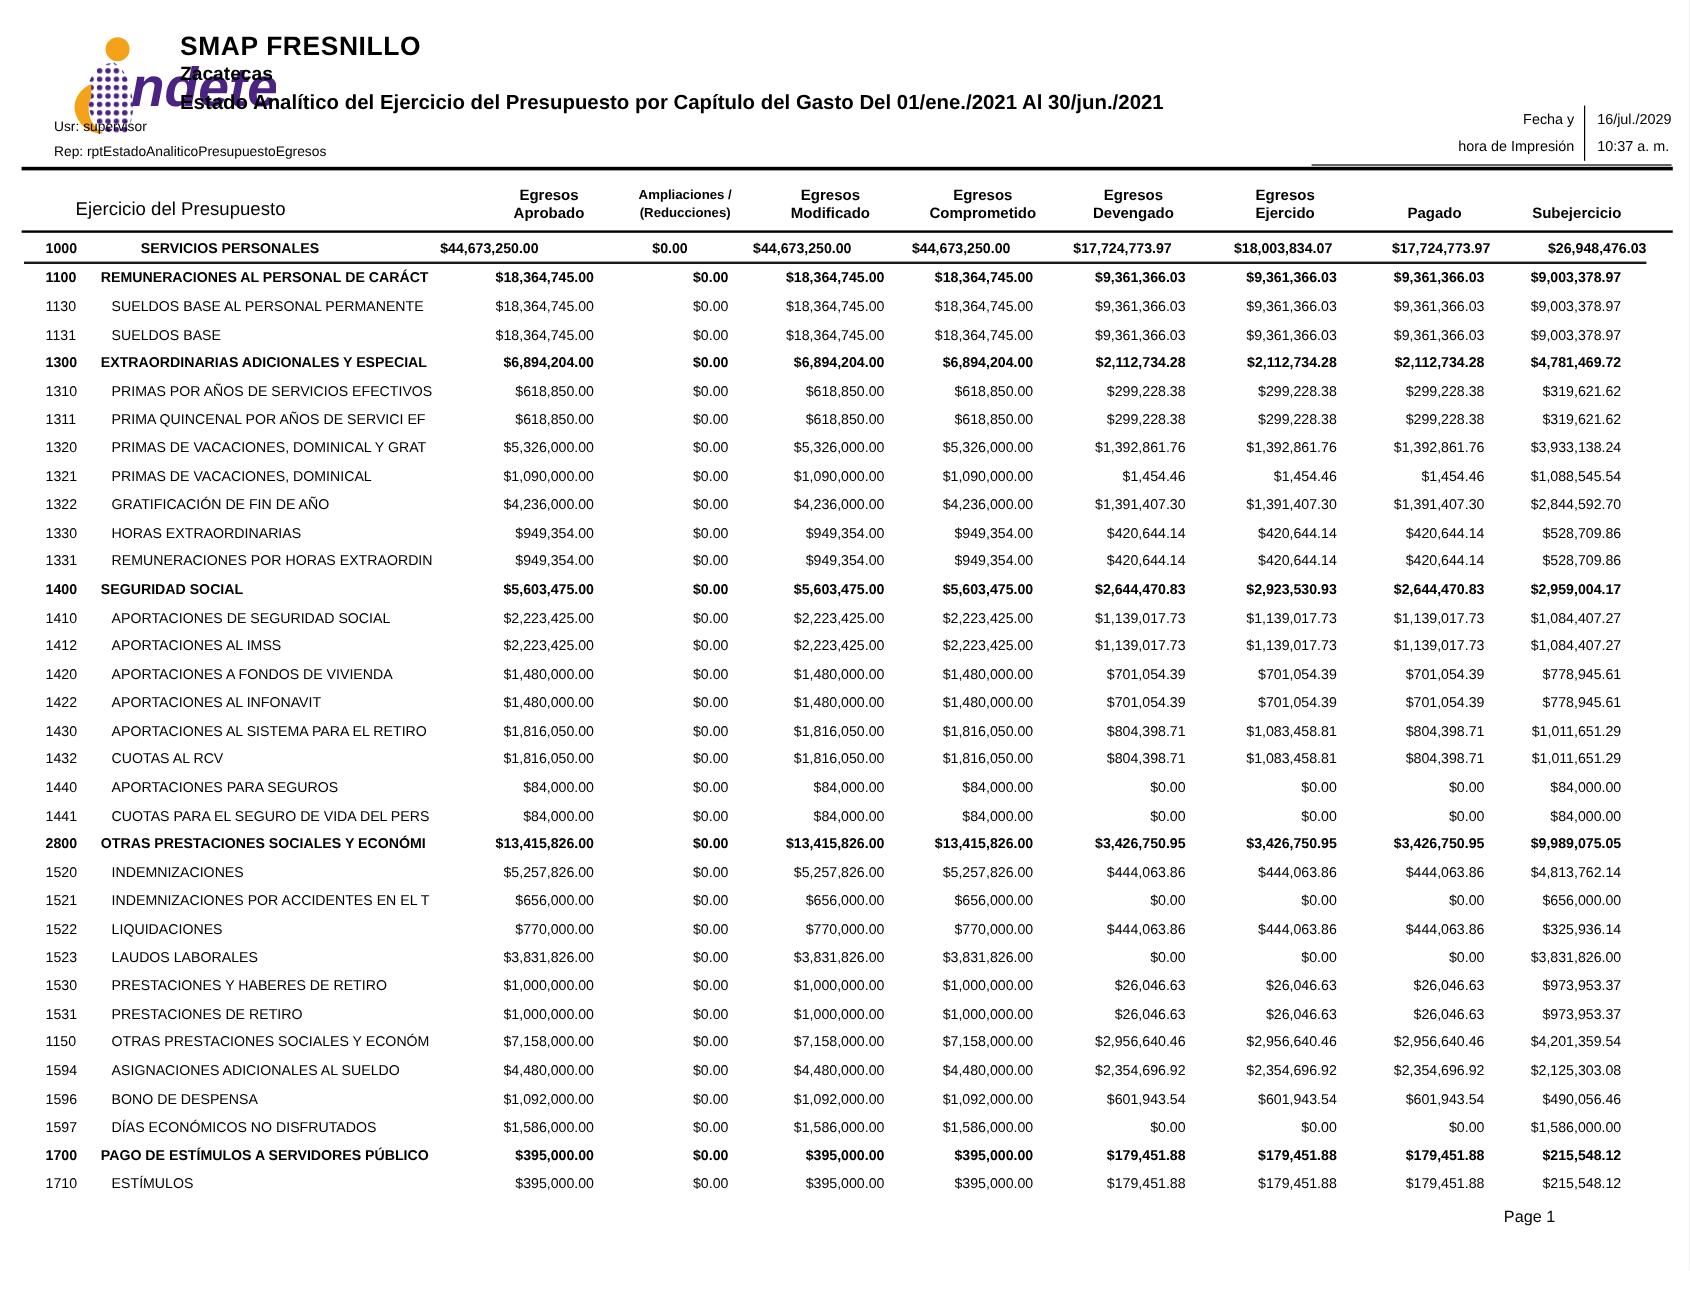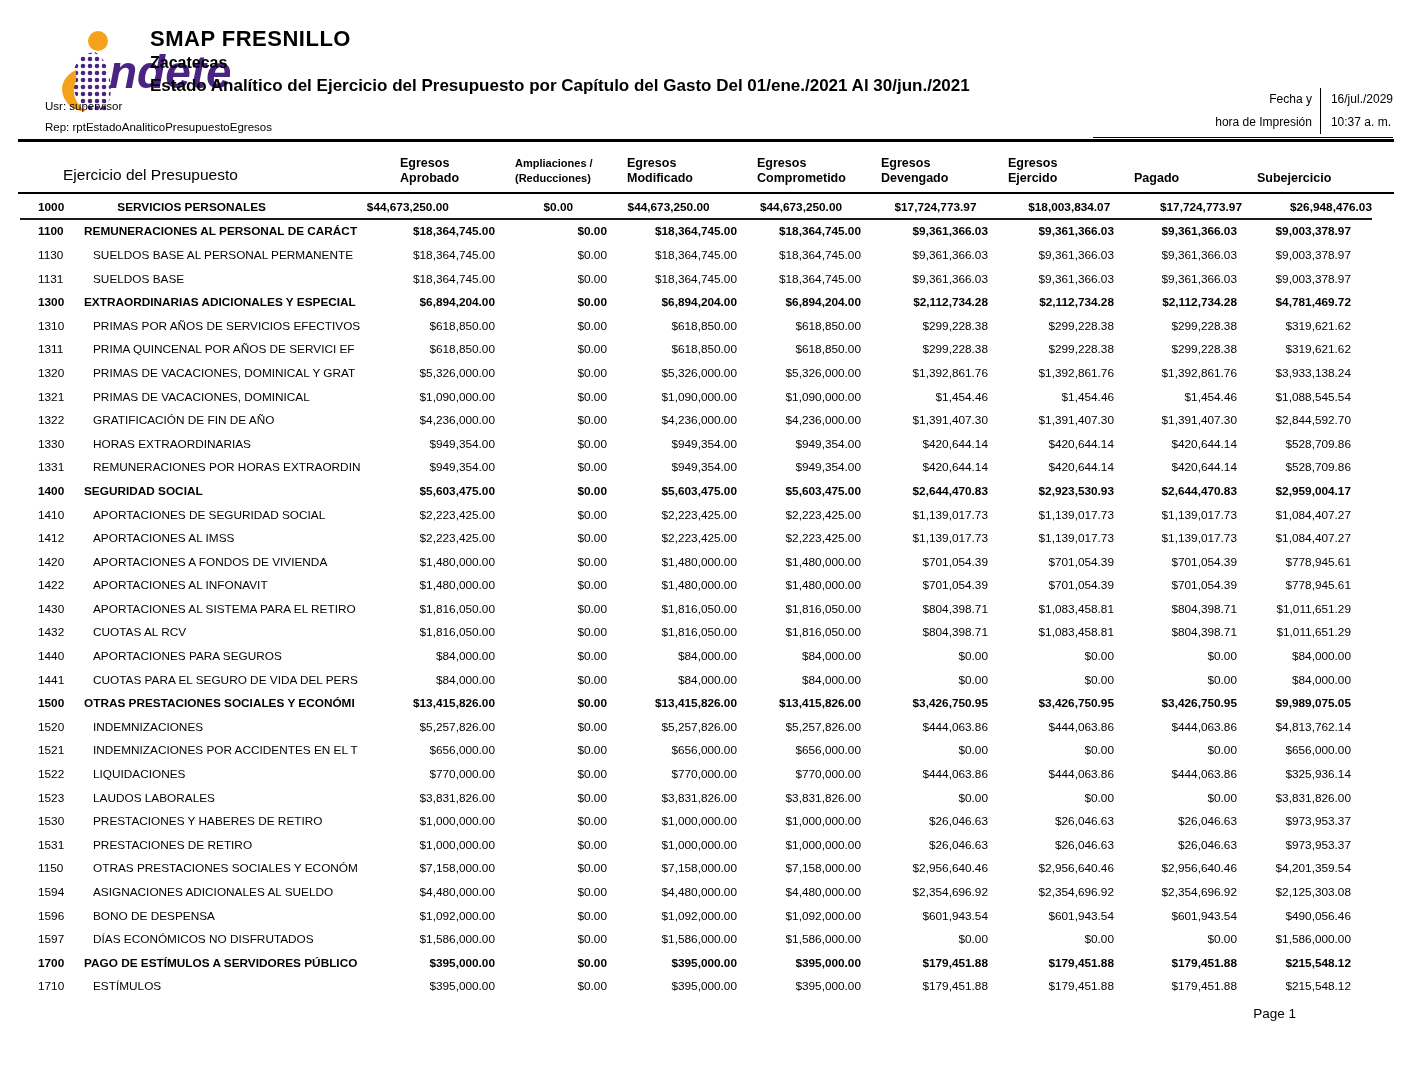--- a/index.html
+++ b/index.html
@@ -21,21 +21,21 @@
   .meta-labels div { line-height:23px; }
   .meta-values { padding-left:10px; }
   .meta-values div { line-height:23px; }
   .meta-rule { margin-top:3px; border-bottom:1.5px solid #000; }
   .usr-line { position:absolute; left:45px; top:100px; font-size:11.5px; }
   .rep-line { position:absolute; left:45px; top:121px; font-size:11.5px;text-align:center; }
   .rule-top { position:absolute; left:18px; right:14px; top:139px; border-bottom:3px solid #000; }
   
   .thead { position:absolute; left:20px; top:146px; width:1352px; display:flex; align-items:flex-end; height:44px; }
   .th-first { width:380px; font-size:15.5px; font-weight:normal; padding-left:43px; padding-bottom:6px; }
-  .th-col { display:flex; flex-direction:column; justify-content:flex-end; text-align:left; font-weight:bold; font-size:12.5px; line-height:15px; padding-bottom:4px; }
+  .th-col { display:flex; flex-direction:column; justify-content:flex-end; text-align:center; font-weight:bold; font-size:12.5px; line-height:15px; padding-bottom:4px; }
   .th-col.small { font-size:11px; font-weight:bold; }
   .thead-rule { position:absolute; left:18px; right:14px; top:192px; border-bottom:2.5px solid #000; }
   
   .tbody { position:absolute; left:20px; top:196px; width:1352px; }
   .row { display:flex; align-items:center; height:23.6px; font-size:11.8px; }
   .row.chapter, .row.concept { font-weight:bold; }
   .row.divider { border-bottom:2px solid #1a1a1a;gap:48px; }
   .c-code { width:64px; padding-left:18px; }
   .c-desc { width:296px; white-space:nowrap; overflow:hidden; }
   .row.detail .c-desc { padding-left:9px; }
@@ -375,21 +375,21 @@
         <div class="c-num w0">$84,000.00</div>
         <div class="c-num w1">$0.00</div>
         <div class="c-num w2">$84,000.00</div>
         <div class="c-num w3">$84,000.00</div>
         <div class="c-num w4">$0.00</div>
         <div class="c-num w5">$0.00</div>
         <div class="c-num w6">$0.00</div>
         <div class="c-num w7">$84,000.00</div>
       </div>
       <div class="row concept">
-        <div class="c-code">1500</div>
+        <div class="c-code">2800</div>
         <div class="c-desc">OTRAS PRESTACIONES SOCIALES Y ECONÓMI</div>
         <div class="c-num w0">$13,415,826.00</div>
         <div class="c-num w1">$0.00</div>
         <div class="c-num w2">$13,415,826.00</div>
         <div class="c-num w3">$13,415,826.00</div>
         <div class="c-num w4">$3,426,750.95</div>
         <div class="c-num w5">$3,426,750.95</div>
         <div class="c-num w6">$3,426,750.95</div>
         <div class="c-num w7">$9,989,075.05</div>
       </div>

